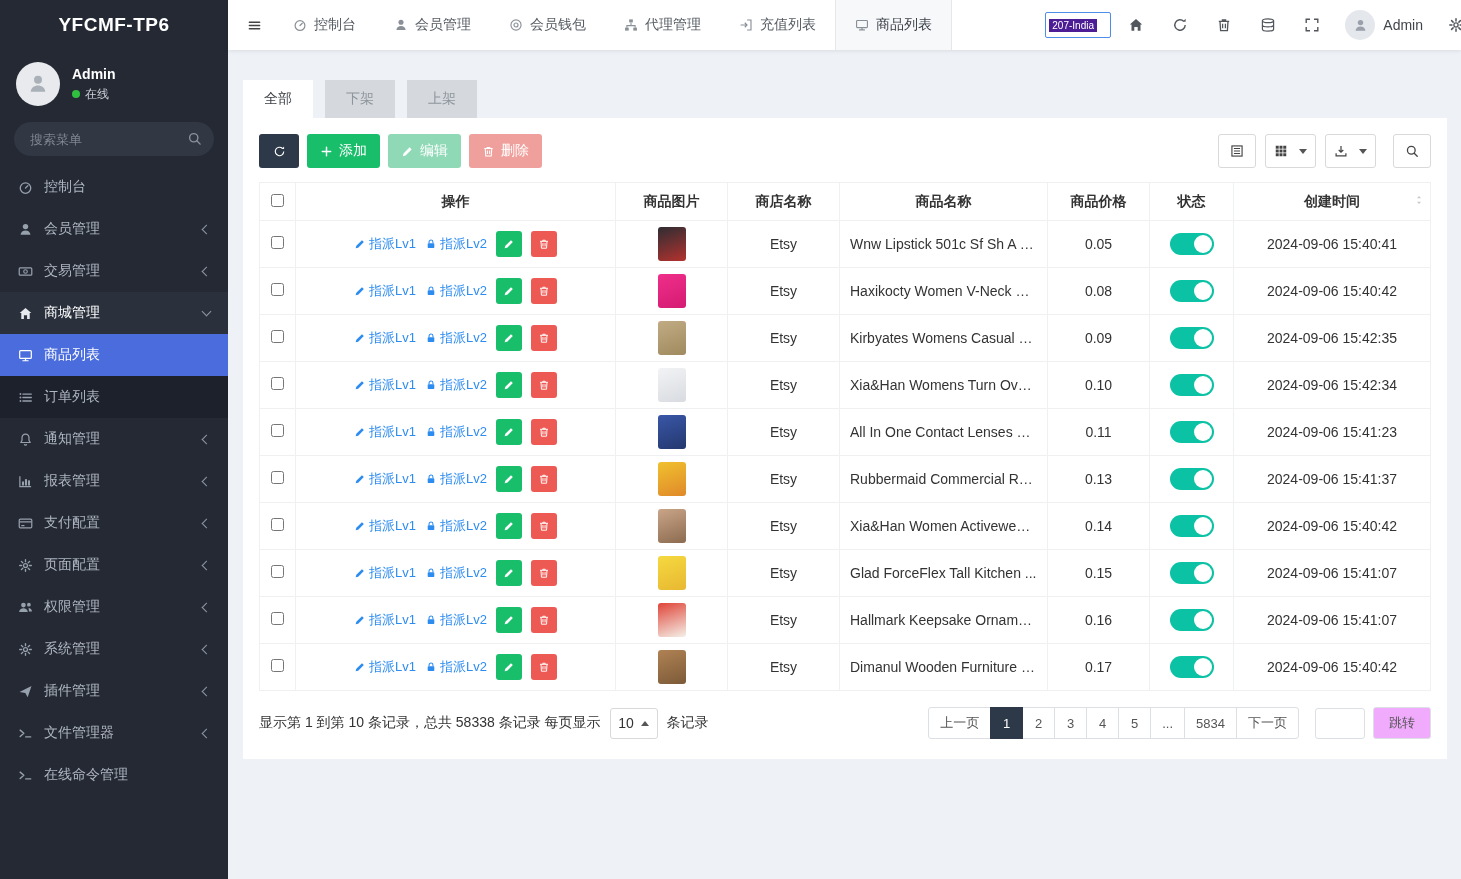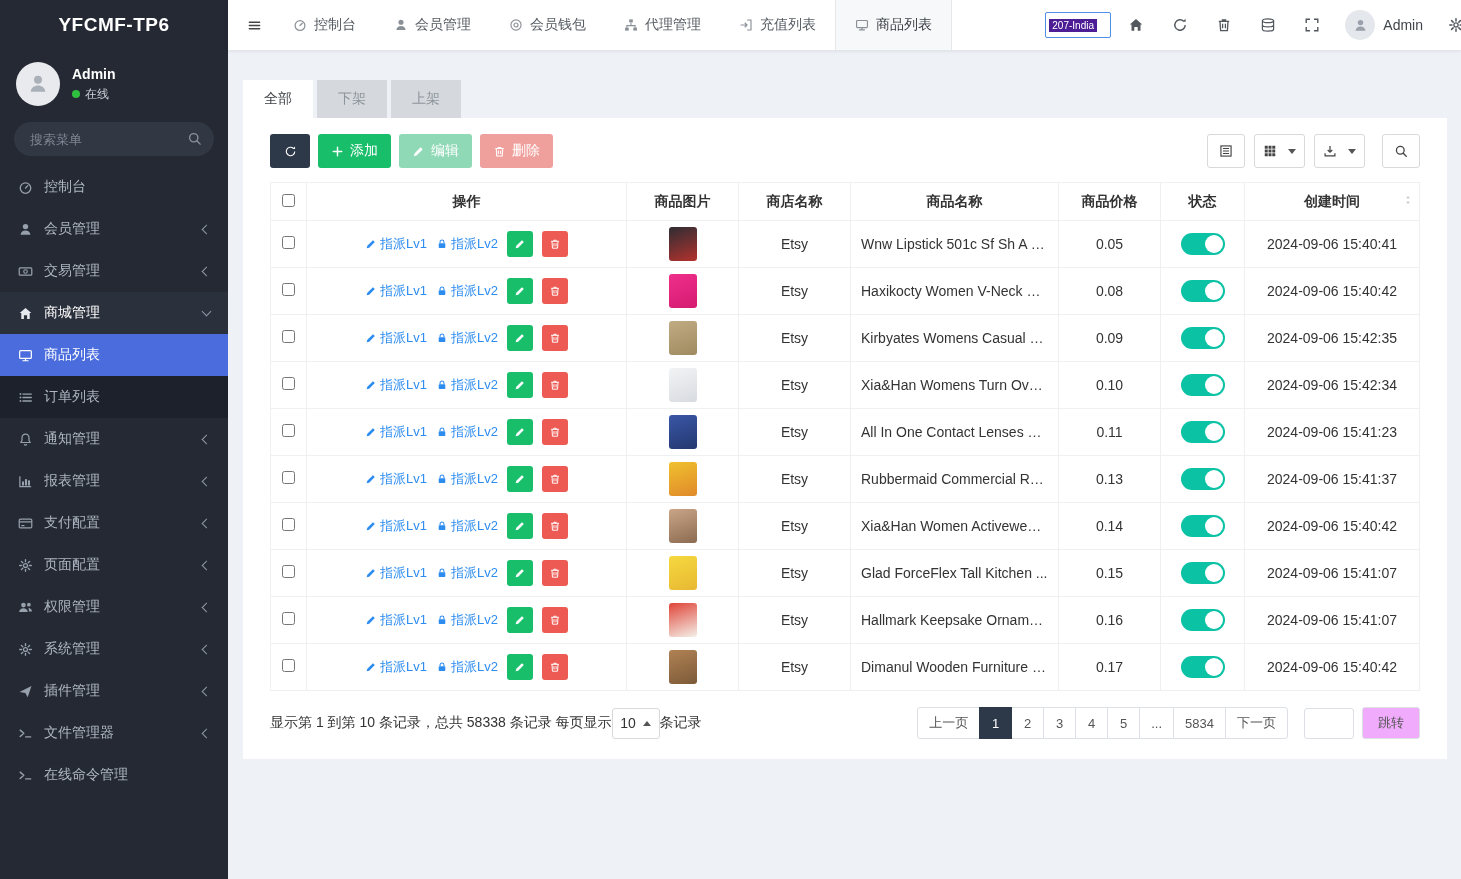--- a/index.html
+++ b/index.html
@@ -42,24 +42,24 @@
   .tright{margin-left:auto;display:flex;align-items:center;gap:6px;padding-right:0}
   .qinput{min-width:66px;height:26px;border:1px solid #4e8de8;border-radius:2px;display:flex;align-items:center;padding:0 3px;background:#fff;cursor:text}
   .qinput .sel{background:#4c1d95;color:#fff;font-size:10px;padding:1px 3px;white-space:nowrap}
   .tic{width:38px;height:40px;background:none;border:none;color:#52575d;display:grid;place-items:center;cursor:pointer}
   .tic .ic{width:16px;height:16px}
   .tuser{display:flex;align-items:center;gap:8px;padding:0 8px;cursor:pointer;color:#40454b}
   .tavatar{width:30px;height:30px;border-radius:50%;background:#e4e7eb;display:grid;place-items:center;color:#9aa1ab}
   .gearbtn{margin-right:-14px}
   
   .content{flex:1;padding:30px 14px 0 15px;min-height:0}
-  .ctabs{display:flex;gap:4px}
+  .ctabs{display:flex;gap:12px}
   .ctab{height:38px;padding:0 21px;display:flex;align-items:center;background:#d5d9dd;color:#8d959c;font-size:14px;cursor:pointer}
   .ctab.active{background:#fff;color:#3d4146}
-  .panel{background:#fff;padding:16px 27px 20px}
+  .panel{background:#fff;padding:16px 16px 20px}
   .toolbar{display:flex;align-items:center;margin-bottom:14px}
   .btn{height:34px;border-radius:3px;border:none;display:inline-flex;align-items:center;gap:6px;font-size:14px;color:#fff;padding:0 13px;margin-right:8px;cursor:pointer;font-family:inherit}
   .btn .ic{width:13px;height:13px}
   .btn.dark{background:#2d3848;width:40px;justify-content:center;padding:0}
   .btn.green{background:#19be6b}
   .btn.lgreen{background:#8fd9b6}
   .btn.lred{background:#f0a09c}
   .tb-right{margin-left:auto;display:flex;align-items:center}
   .btn.ghost{background:#fff;border:1px solid #d9d9d9;color:#444;min-width:38px;justify-content:center;padding:0 8px;margin-right:0;margin-left:9px}
   .btn.ghost .ic{width:14px;height:14px}
@@ -76,21 +76,21 @@
   .ops{display:flex;align-items:center;justify-content:center;gap:9px}
   .alink{color:#2d8cf0;font-size:13px;display:inline-flex;align-items:center;gap:3px;text-decoration:none;cursor:pointer}
   .mini{width:26px;height:26px;border-radius:3px;border:none;color:#fff;display:inline-flex;align-items:center;justify-content:center;cursor:pointer}
   .mgreen{background:#19be6b}
   .mred{background:#ed5a54}
   .thumb{display:inline-block;width:28px;height:34px;border-radius:3px;vertical-align:middle}
   .toggle{display:inline-block;width:44px;height:22px;border-radius:11px;background:#0cc2a5;position:relative;cursor:pointer;vertical-align:middle}
   .knob{position:absolute;right:2px;top:2px;width:18px;height:18px;border-radius:50%;background:#fff}
   
   .pgn{display:flex;align-items:center;margin-top:16px}
-  .psum{display:flex;align-items:center;font-size:14px;color:#333}
+  .psum{display:flex;align-items:center;gap:9px;font-size:14px;color:#333}
   .psize{height:31px;min-width:48px;border:1px solid #d9d9d9;background:#fff;border-radius:3px;display:inline-flex;align-items:center;justify-content:center;gap:7px;font-size:14px;color:#333;cursor:pointer;font-family:inherit}
   .caret-up{width:0;height:0;border-left:4px solid transparent;border-right:4px solid transparent;border-bottom:5px solid #555}
   .pbtns{margin-left:auto;display:flex;align-items:center}
   .pbtn{min-width:33px;height:32px;padding:0 11px;border:1px solid #dcdfe3;background:#fff;color:#555;font-size:13px;margin-left:-1px;display:inline-flex;align-items:center;justify-content:center;cursor:pointer;font-family:inherit}
   .pbtn.active{background:#2d3848;border-color:#2d3848;color:#fff;position:relative;z-index:1}
   .pbtn.first{border-radius:3px 0 0 3px;margin-left:0}
   .pbtn.last{border-radius:0 3px 3px 0}
   .jumpin{width:50px;height:31px;border:1px solid #dcdfe3;border-radius:3px;margin-left:16px;outline:none;padding:0 6px;font-family:inherit}
   .jumpbtn{height:32px;padding:0 15px;border:1px solid #dcdfe3;background:#f0abfc;border-radius:3px;margin-left:8px;color:#555;font-size:13px;cursor:pointer;font-family:inherit}
 </style>

